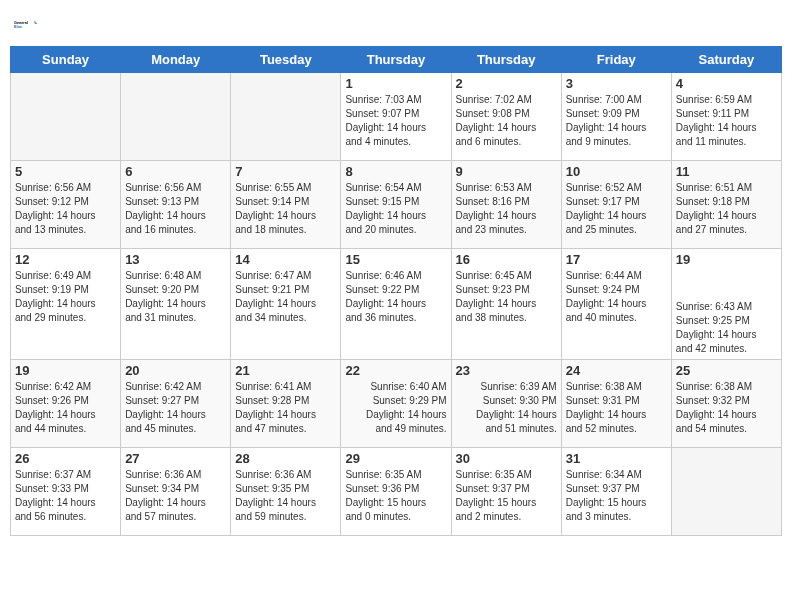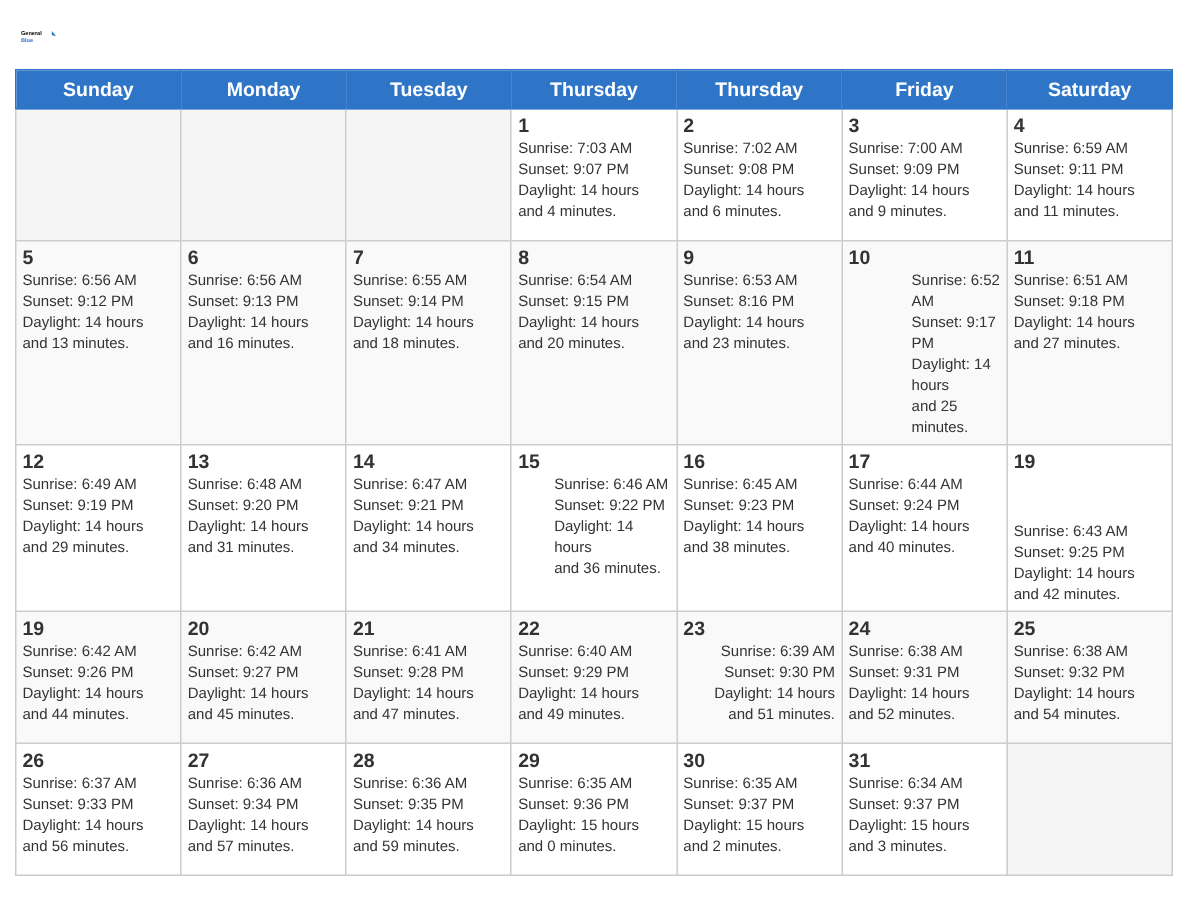--- a/index.html
+++ b/index.html
@@ -173,21 +173,21 @@
         </td>
         <td>
           <div class="day-num">9</div>
           <div class="day-info" style="white-space: pre-line;">Sunrise: 6:53 AM
 Sunset: 8:16 PM
 Daylight: 14 hours
 and 23 minutes.</div>
         </td>
         <td>
           <div class="day-num">10</div>
-          <div class="day-info" style="white-space: pre-line; margin-left: 42px;">Sunrise: 6:52 AM
+          <div class="day-info" style="white-space: pre-line;">Sunrise: 6:52 AM
 Sunset: 9:17 PM
 Daylight: 14 hours
 and 25 minutes.</div>
         </td>
         <td>
           <div class="day-num">11</div>
           <div class="day-info" style="white-space: pre-line;">Sunrise: 6:51 AM
 Sunset: 9:18 PM
 Daylight: 14 hours
 and 27 minutes.</div>
@@ -210,21 +210,21 @@
         </td>
         <td>
           <div class="day-num">14</div>
           <div class="day-info" style="white-space: pre-line;">Sunrise: 6:47 AM
 Sunset: 9:21 PM
 Daylight: 14 hours
 and 34 minutes.</div>
         </td>
         <td>
           <div class="day-num">15</div>
-          <div class="day-info" style="white-space: pre-line; margin-left: 24px;">Sunrise: 6:46 AM
+          <div class="day-info" style="white-space: pre-line;">Sunrise: 6:46 AM
 Sunset: 9:22 PM
 Daylight: 14 hours
 and 36 minutes.</div>
         </td>
         <td>
           <div class="day-num">16</div>
           <div class="day-info" style="white-space: pre-line;">Sunrise: 6:45 AM
 Sunset: 9:23 PM
 Daylight: 14 hours
 and 38 minutes.</div>
@@ -261,21 +261,21 @@
         </td>
         <td>
           <div class="day-num">21</div>
           <div class="day-info" style="white-space: pre-line;">Sunrise: 6:41 AM
 Sunset: 9:28 PM
 Daylight: 14 hours
 and 47 minutes.</div>
         </td>
         <td>
           <div class="day-num">22</div>
-          <div class="day-info" style="white-space: pre-line;">Sunrise: 6:40 AM
+          <div class="day-info" style="white-space: pre-line; text-align: right;">Sunrise: 6:40 AM
 Sunset: 9:29 PM
 Daylight: 14 hours
 and 49 minutes.</div>
         </td>
         <td>
           <div class="day-num">23</div>
           <div class="day-info" style="white-space: pre-line; text-align: right;">Sunrise: 6:39 AM
 Sunset: 9:30 PM
 Daylight: 14 hours
 and 51 minutes.</div>

